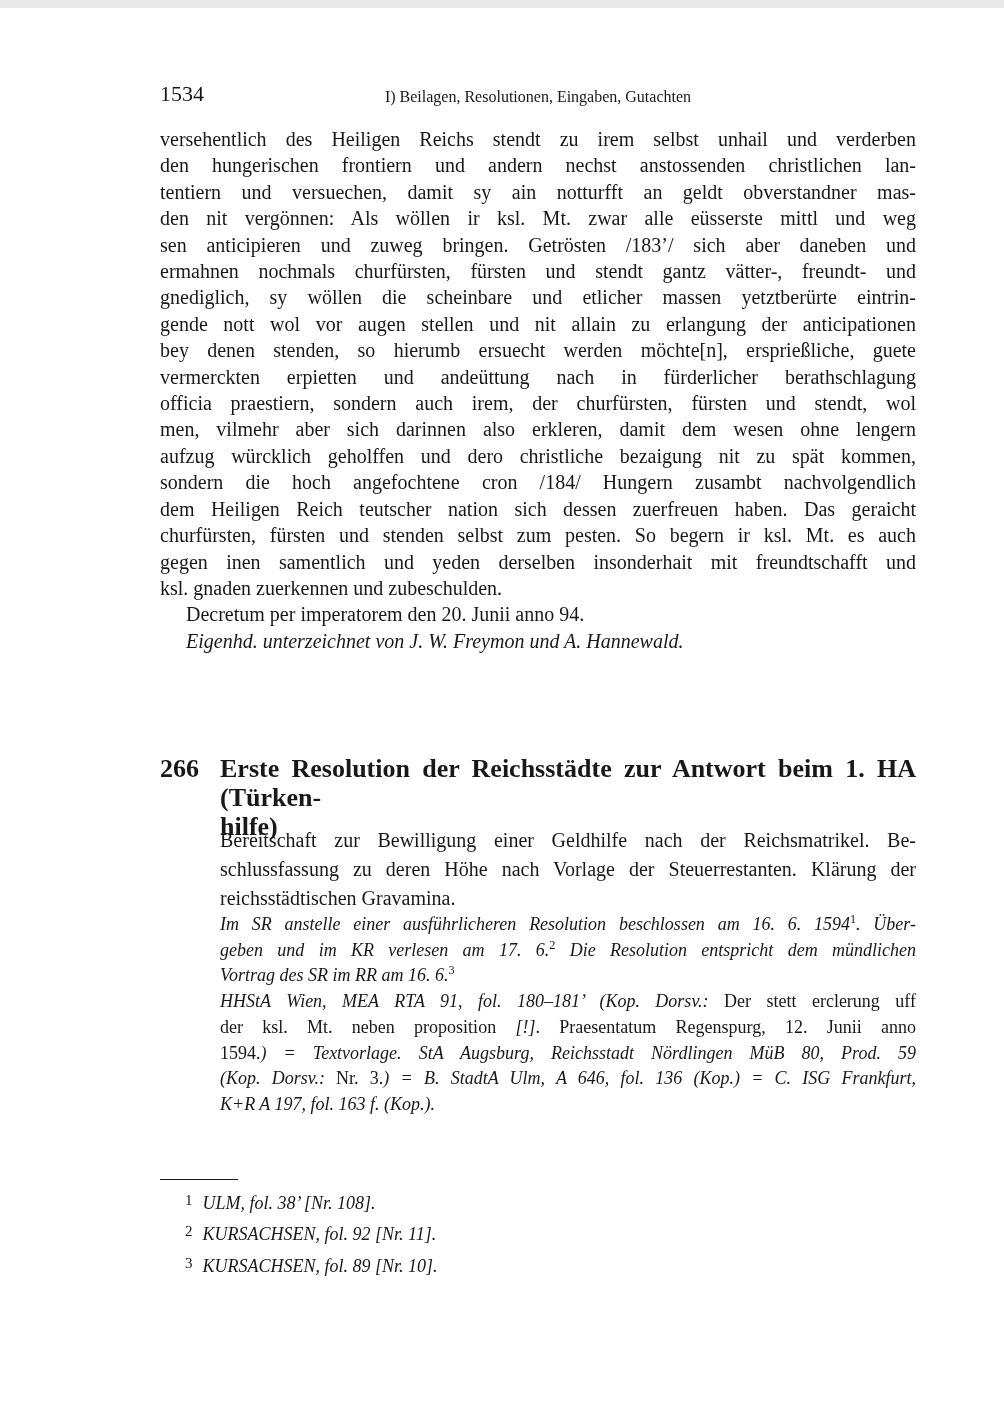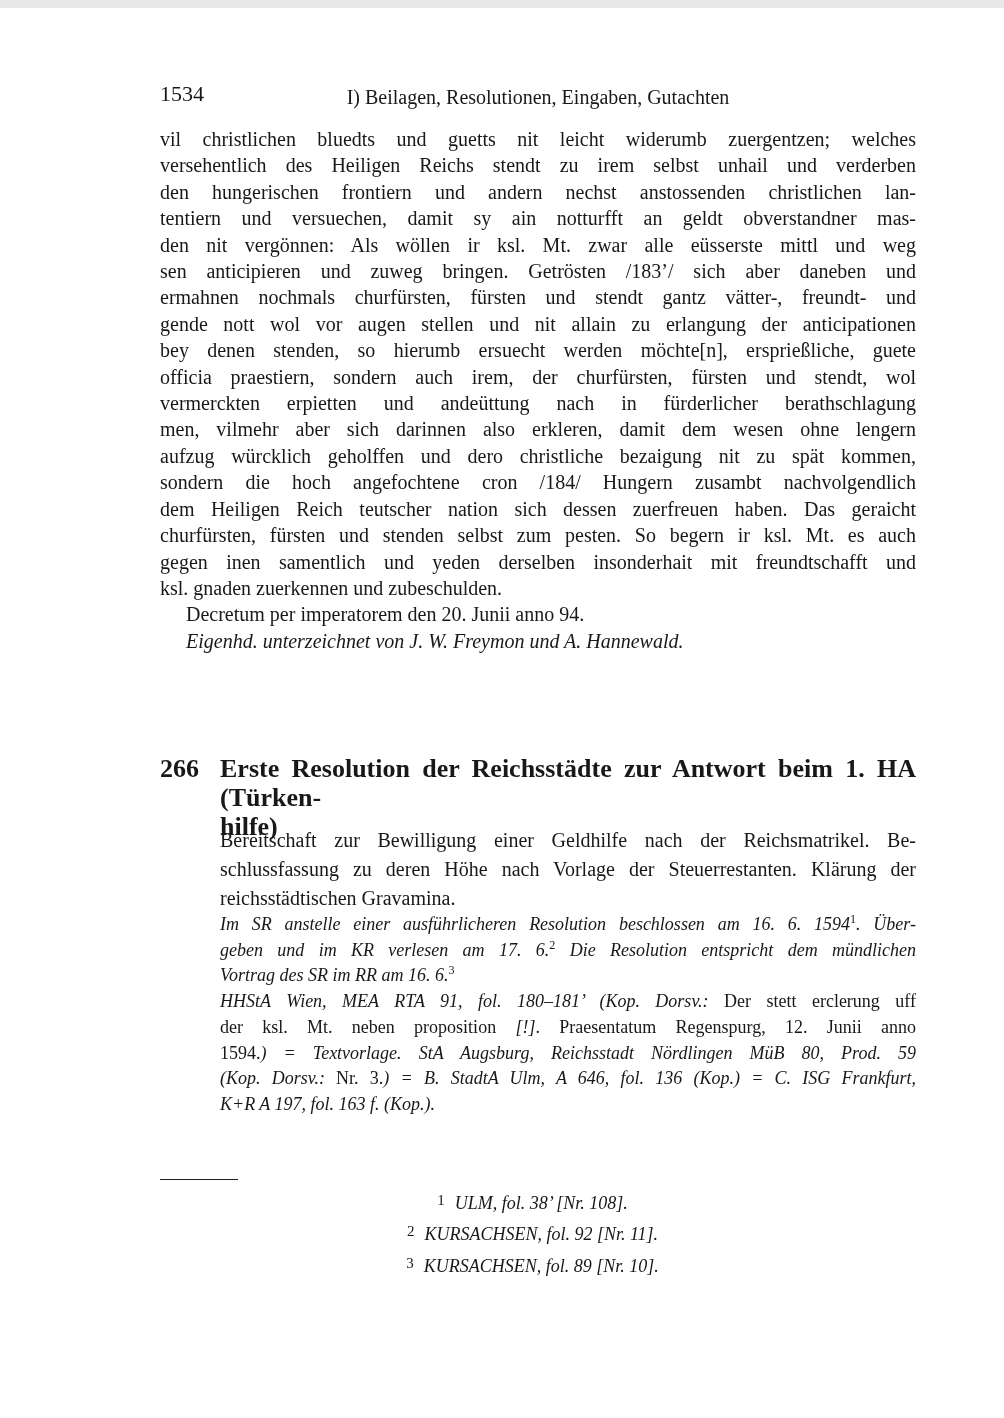--- a/index.html
+++ b/index.html
@@ -12,21 +12,21 @@
     font-family: "Liberation Serif", "DejaVu Serif", serif;
     margin: 8px auto;
     overflow: hidden;
   }
   .pagenum {
     position: absolute; left: 160px; top: 74px;
     font-size: 22px; line-height: 24px;
   }
   .runhead {
     position: absolute; left: 160px; top: 78px; width: 756px;
-    text-align: center; font-size: 20px; line-height: 22px;
+    text-align: center; font-size: 16px; line-height: 22px;
   }
   .bodytext {
     position: absolute; left: 160px; top: 118px; width: 756px;
     font-size: 20px; line-height: 26.4px;
   }
   .justify .tline { text-align: justify; text-align-last: justify; }
   .justify .tline:last-child { text-align-last: auto; }
   .tline { white-space: normal; }
   .indented { text-indent: 26px; font-family: Liberation Serif, serif; }
   .italic { font-style: italic; }
@@ -51,48 +51,48 @@
     vertical-align: super; line-height: 0;
   }
   .fn-rule {
     position: absolute; left: 160px; top: 1171px; width: 78px;
     border-top: 1.6px solid #1a1a1a; height: 0;
   }
   .footnotes {
     position: absolute; left: 160px; top: 1178px; width: 720px;
     font-size: 18px; line-height: 28.4px;
   }
-  .fn-row { padding-left: 25px; text-align: center; }
+  .fn-row { padding-left: 25px; }
   .fn-num {
     font-style: normal; font-size: 15px;
     vertical-align: 4px; margin-right: 10px;
   }
   .fn-text { font-style: italic; }
 </style>
 </head>
 <body>
 
 <div class="page">
 
   <div class="pagenum">1534</div>
   <div class="runhead">I) Beilagen, Resolutionen, Eingaben, Gutachten</div>
 
   <div class="bodytext">
     <div class="justify">
-        <div class="tline">vil christlichen bluedts und guetts nit leicht widerumb zuergentzen; welches</div>
         <div class="tline">versehentlich des Heiligen Reichs stendt zu irem selbst unhail und verderben</div>
         <div class="tline">den hungerischen frontiern und andern nechst anstossenden christlichen lan-</div>
         <div class="tline">tentiern und versuechen, damit sy ain notturfft an geldt obverstandner mas-</div>
         <div class="tline">den nit vergönnen: Als wöllen ir ksl. Mt. zwar alle eüsserste mittl und weg</div>
         <div class="tline">sen anticipieren und zuweg bringen. Getrösten /183’/ sich aber daneben und</div>
         <div class="tline">ermahnen nochmals churfürsten, fürsten und stendt gantz vätter-, freundt- und</div>
+        <div class="tline">gnediglich, sy wöllen die scheinbare und etlicher massen yetztberürte eintrin-</div>
         <div class="tline">gende nott wol vor augen stellen und nit allain zu erlangung der anticipationen</div>
         <div class="tline">bey denen stenden, so hierumb ersuecht werden möchte[n], ersprießliche, guete</div>
+        <div class="tline">vermerckten erpietten und andeüttung nach in fürderlicher berathschlagung</div>
         <div class="tline">officia praestiern, sondern auch irem, der churfürsten, fürsten und stendt, wol</div>
-        <div class="tline">vermerckten erpietten und andeüttung nach in fürderlicher berathschlagung</div>
         <div class="tline">men, vilmehr aber sich darinnen also erkleren, damit dem wesen ohne lengern</div>
         <div class="tline">aufzug würcklich geholffen und dero christliche bezaigung nit zu spät kommen,</div>
         <div class="tline">sondern die hoch angefochtene cron /184/ Hungern zusambt nachvolgendlich</div>
         <div class="tline">dem Heiligen Reich teutscher nation sich dessen zuerfreuen haben. Das geraicht</div>
         <div class="tline">churfürsten, fürsten und stenden selbst zum pesten. So begern ir ksl. Mt. es auch</div>
         <div class="tline">gegen inen samentlich und yeden derselben insonderhait mit freundtschafft und</div>
         <div class="tline">ksl. gnaden zuerkennen und zubeschulden.</div>
       </div>
     <div class="indented">Decretum per imperatorem den 20. Junii anno 94.</div>
     <div class="indented italic">Eigenhd. unterzeichnet von J. W. Freymon und A. Hannewald.</div>

